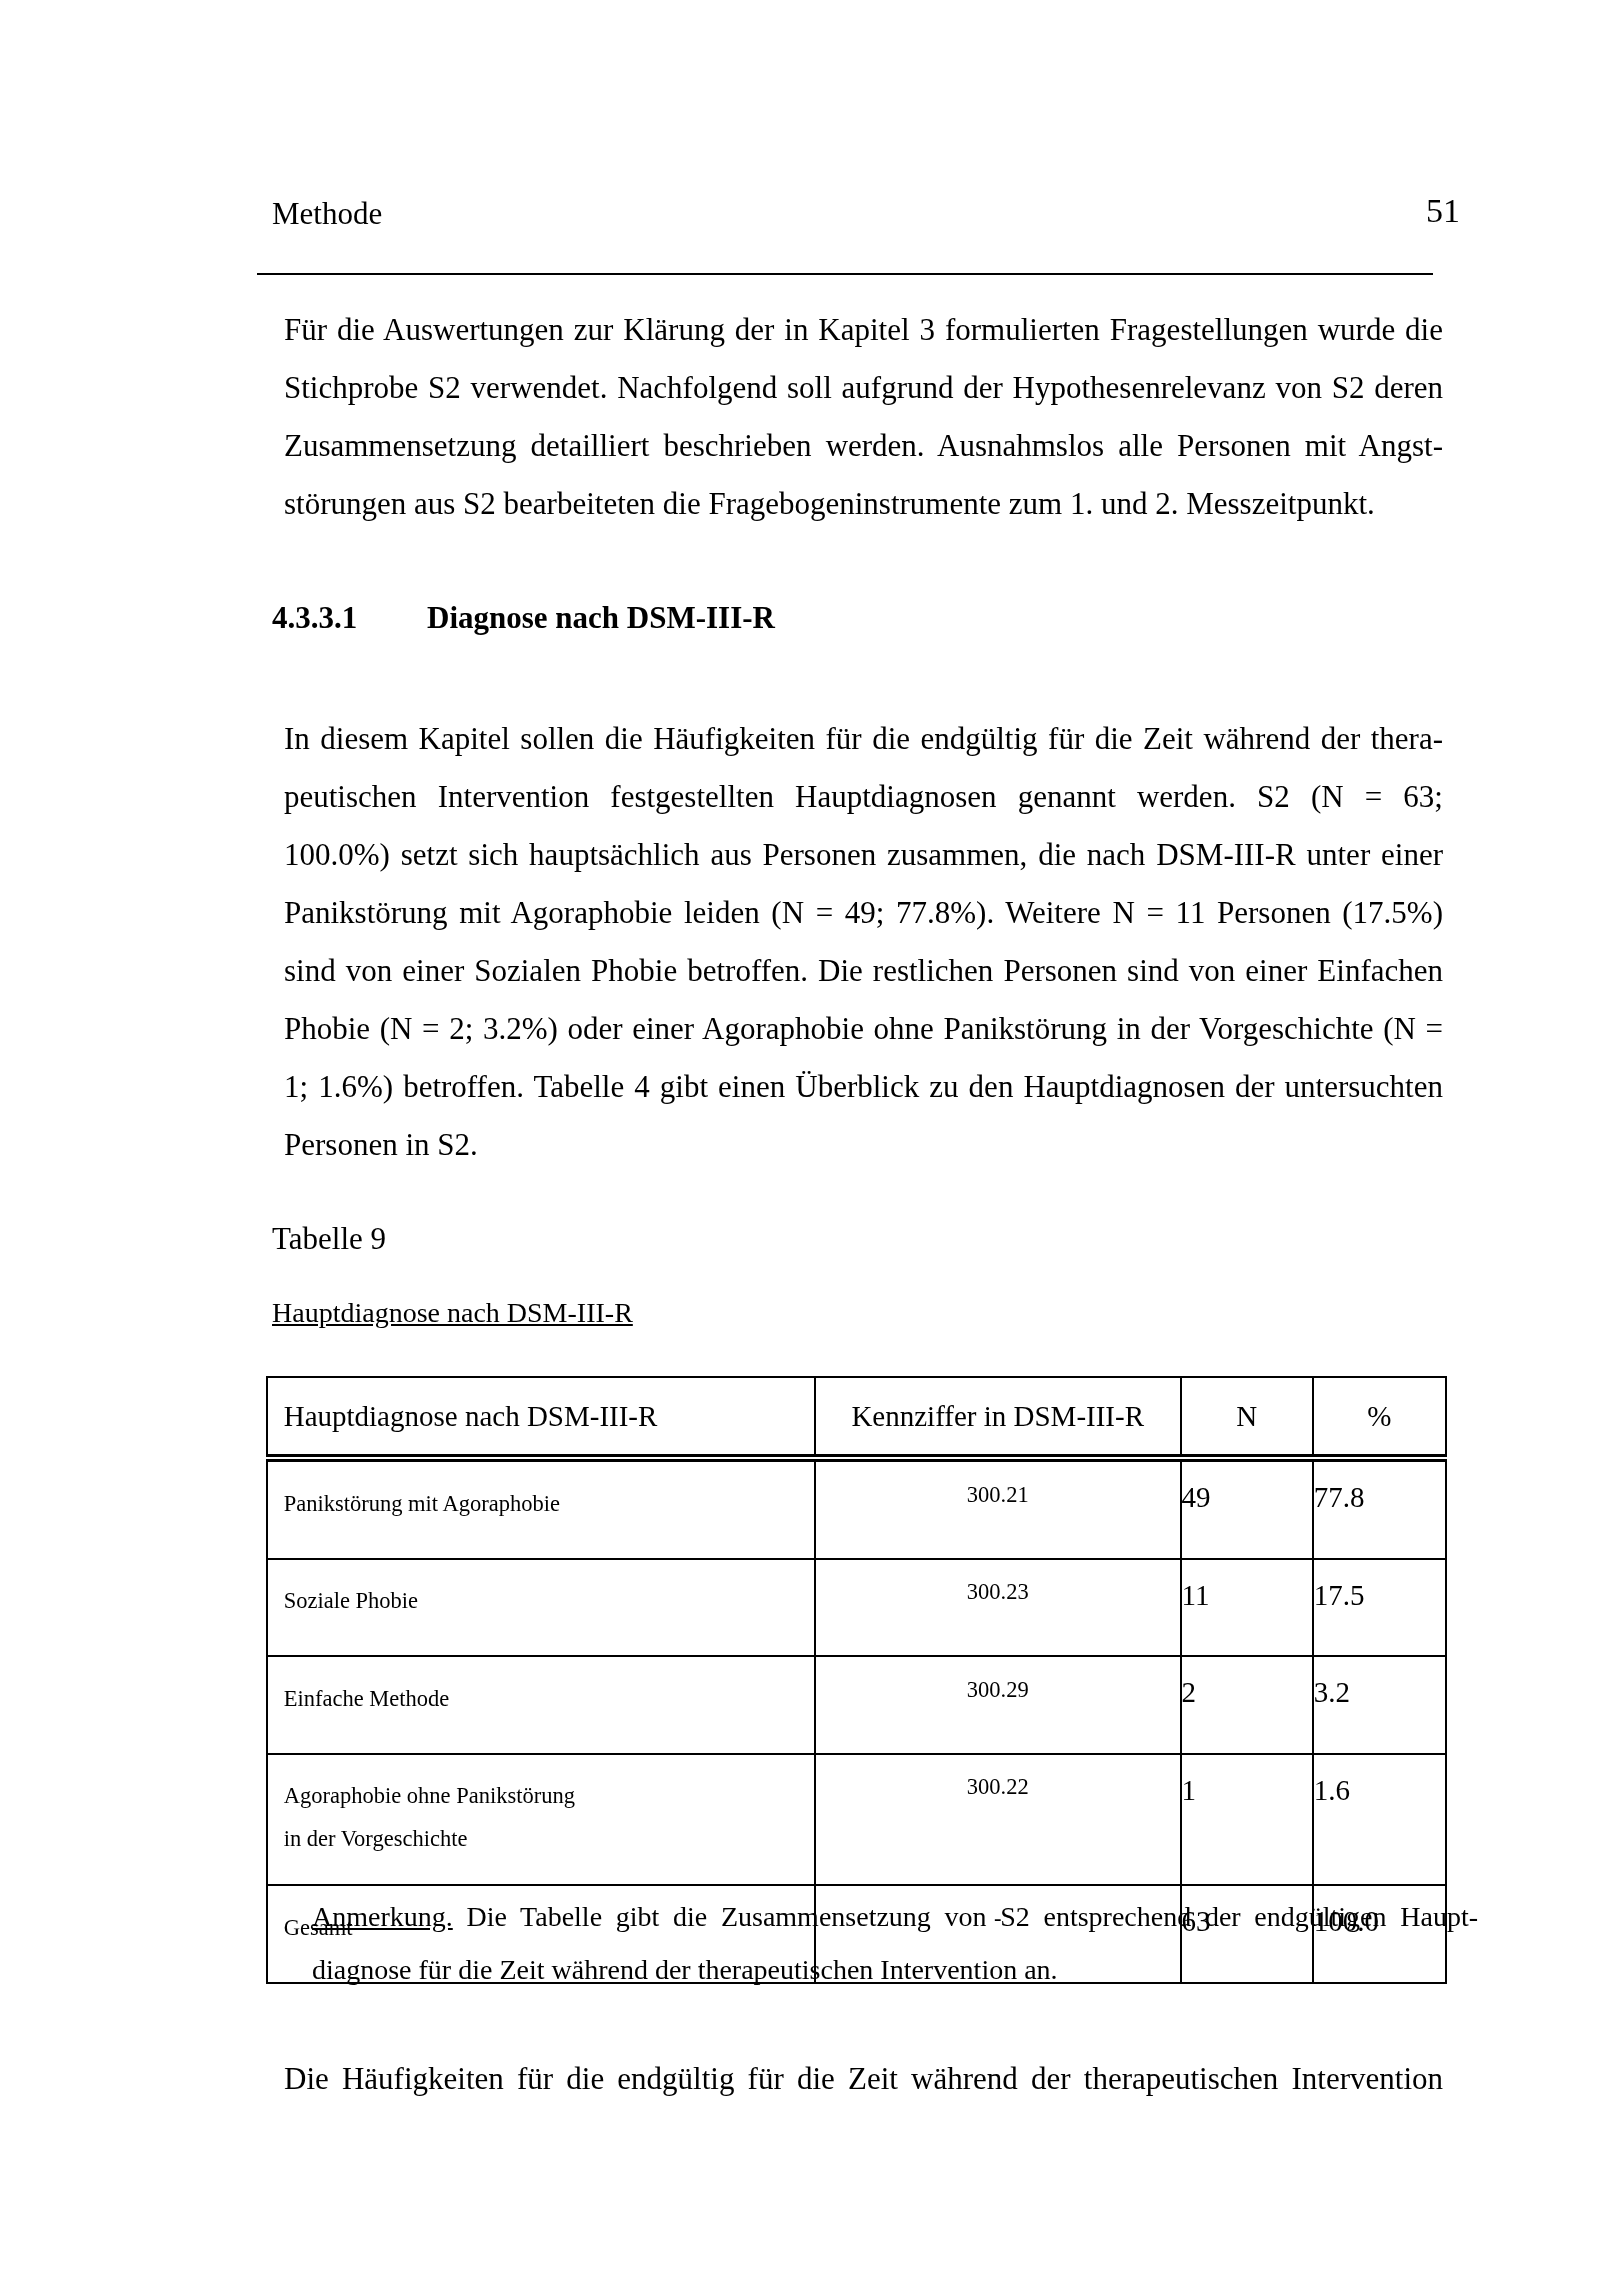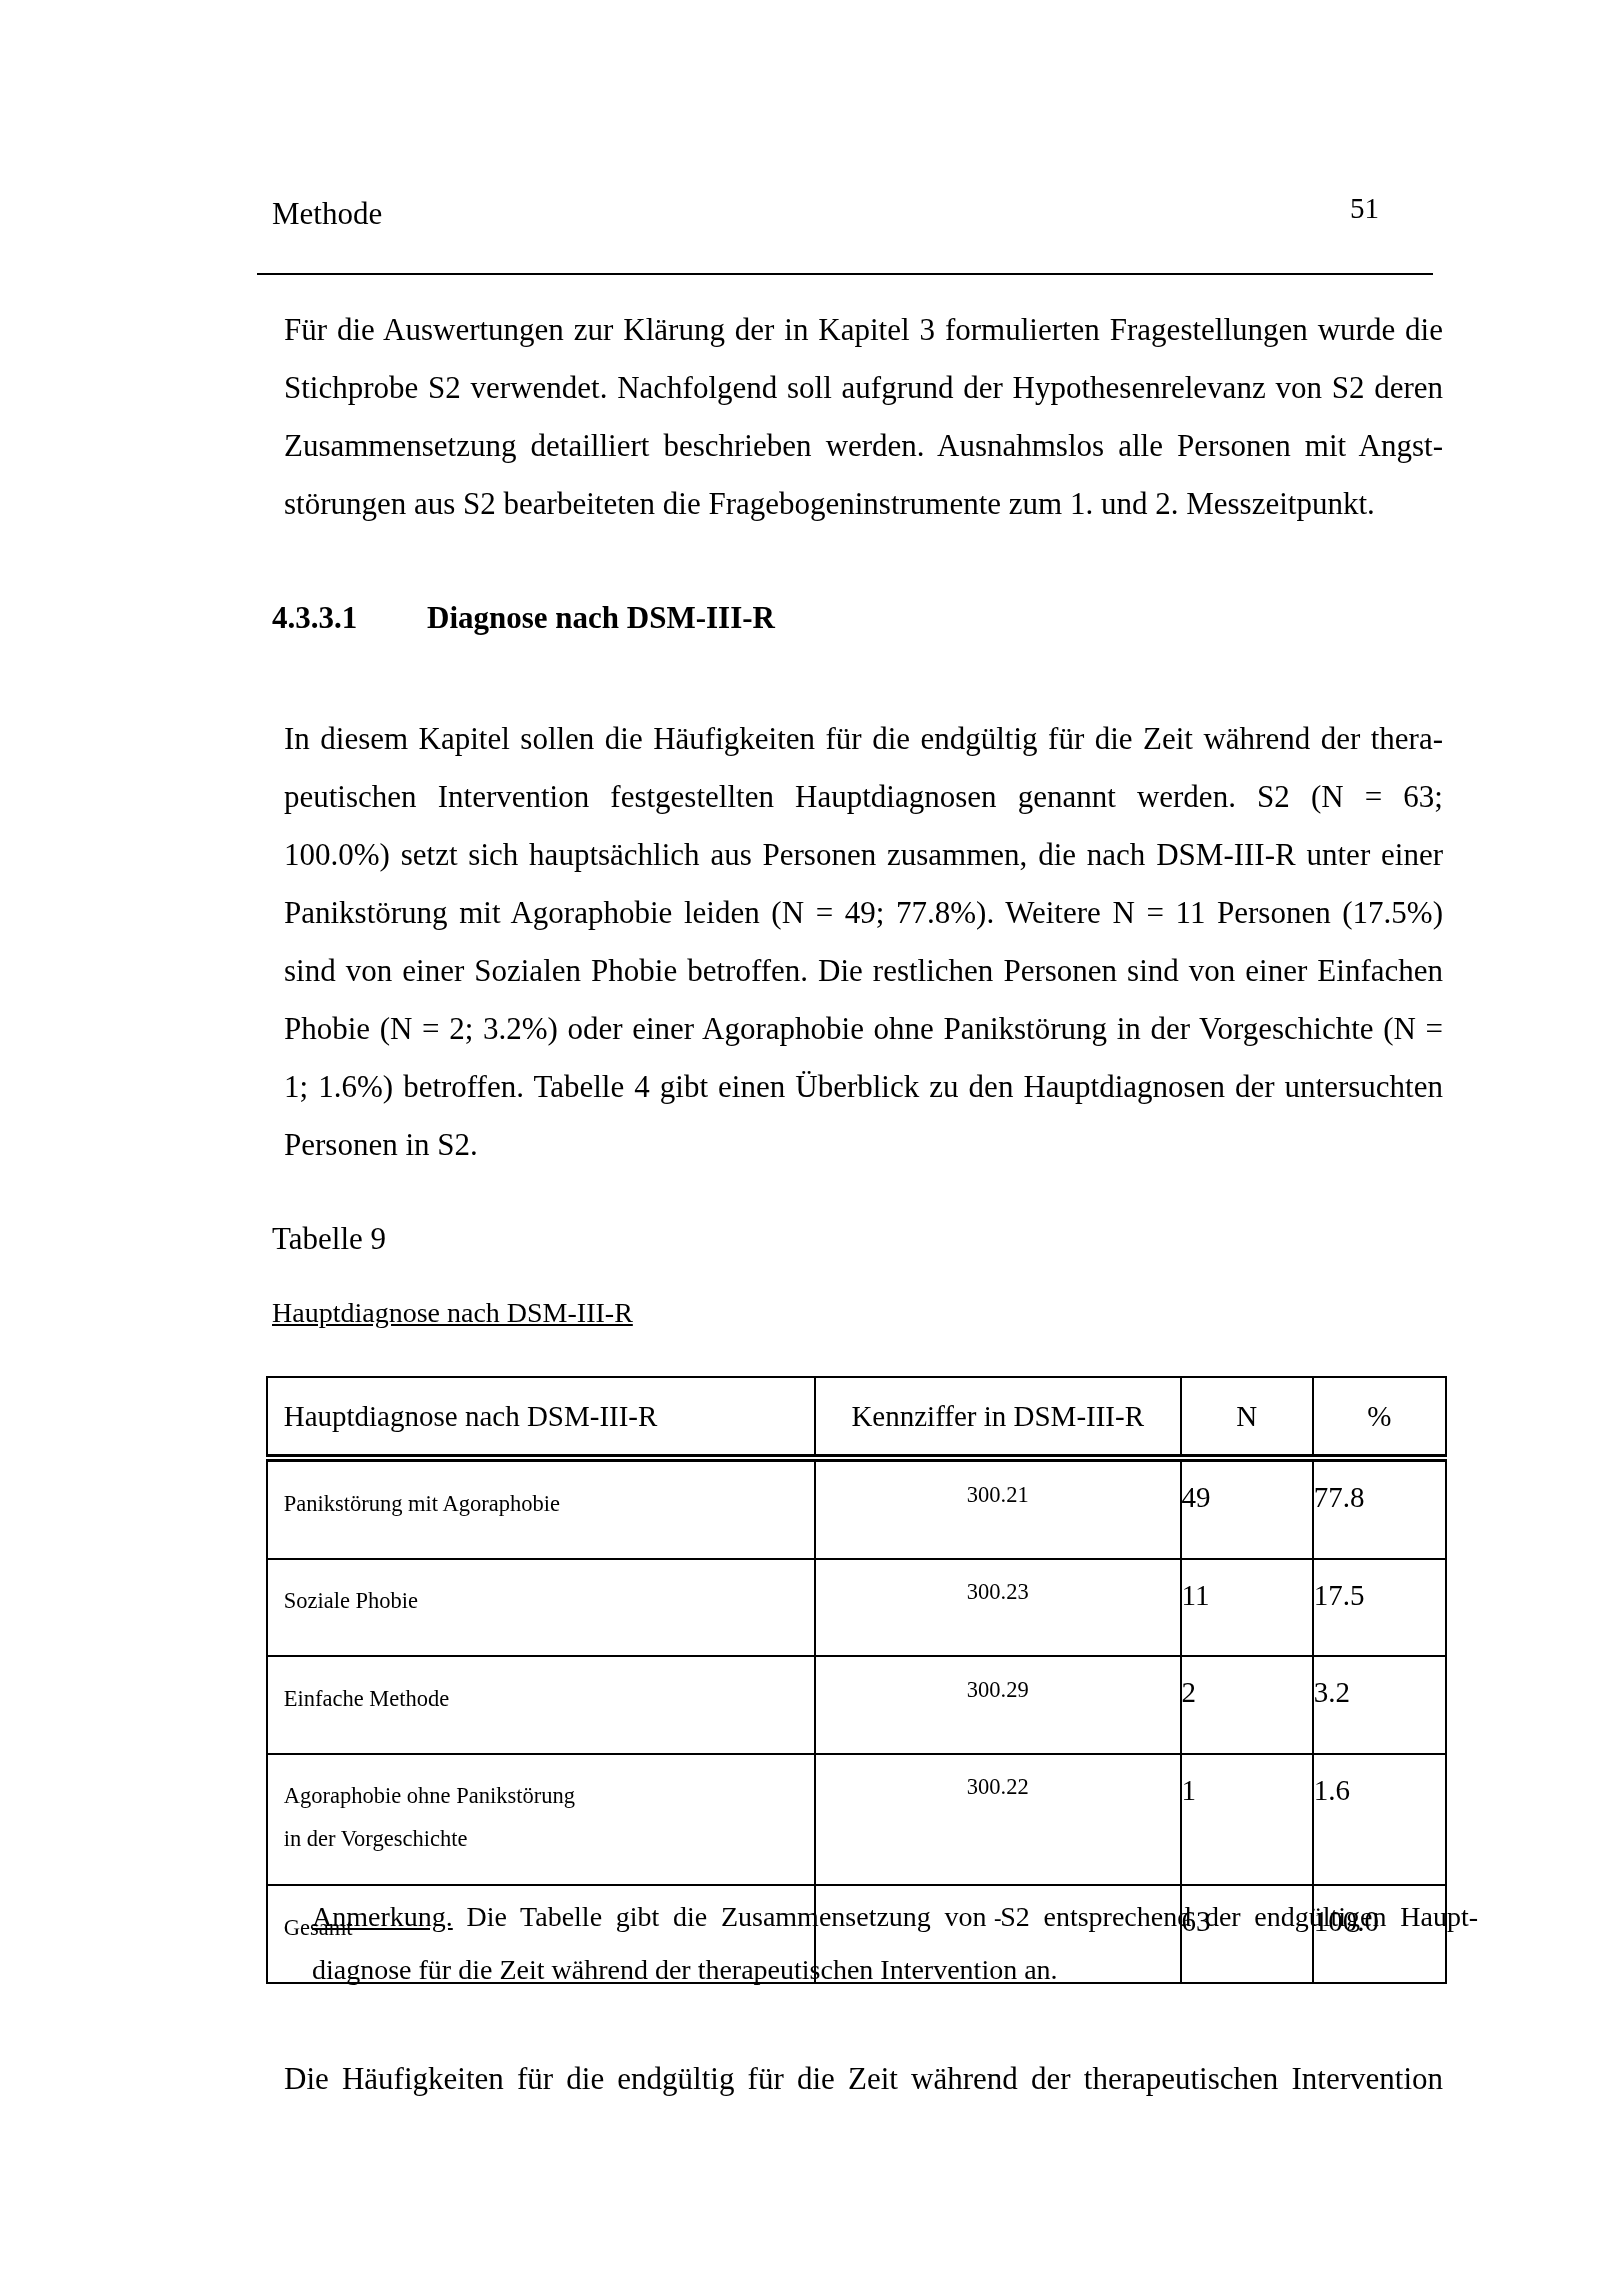--- a/index.html
+++ b/index.html
@@ -2,21 +2,21 @@
 <html><head>
 <meta charset="utf-8">
 <style>
   html, body { margin: 0; padding: 0; background: #ffffff; }
   body {
     width: 1621px; height: 2293px; position: relative; overflow: hidden;
     font-family: "Liberation Serif", "DejaVu Serif", serif; color: #000;
   }
   .abs { position: absolute; }
   #running-head { left: 272px; top: 196px; font-size: 31px; }
-  #page-number { left: 1350px; top: 192px; font-size: 29px; }
+  #page-number { left: 1426px; top: 192px; font-size: 34px; }
   #head-rule { left: 257px; top: 273px; width: 1176px; height: 0; border-top: 2.9px solid #000; }
 
   .para { position: absolute; left: 284px; width: 1159px; font-size: 31px; line-height: 58px;
           text-align: justify; text-align-last: left; }
   .para .line { display: block; text-align: justify; text-align-last: justify; white-space: nowrap; }
   .para .line.last { text-align-last: left; }
   #para1 { top: 301px; }
   #section-heading { left: 272px; top: 600px; font-size: 31px; font-weight: bold; }
   #section-heading .num { display: inline-block; width: 155px; }
   #para2 { top: 710px; }

